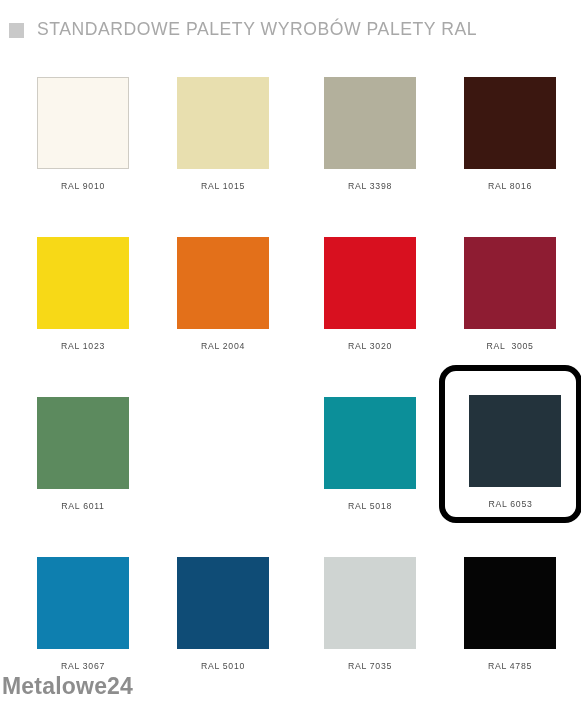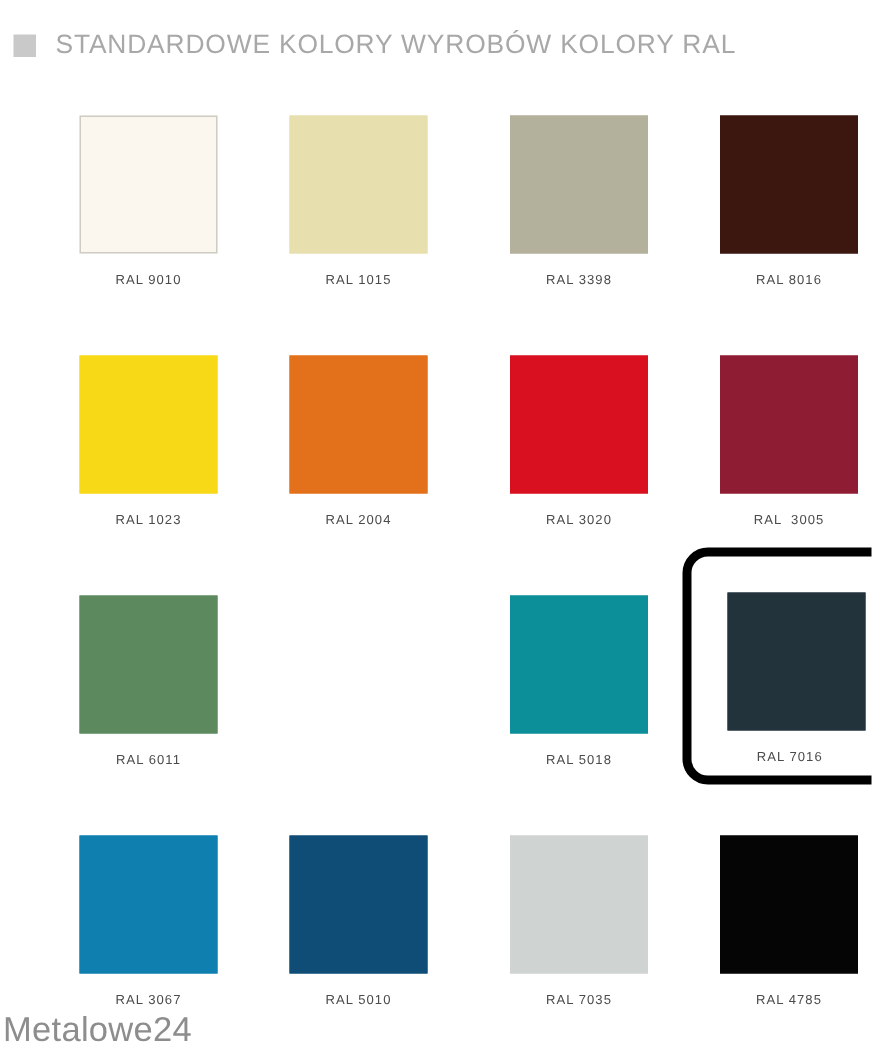--- a/index.html
+++ b/index.html
@@ -40,21 +40,21 @@
     font-size: 17.6px;
     letter-spacing: 0.55px;
     color: #a8a8a8;
     font-weight: 400;
     white-space: nowrap;
   }
 
   
   #palette {
     position: absolute;
-    left: 16px;
+    left: 0;
     top: 58px;
     width: 538px;
   }
   .palette-row {
     position: relative;
     height: 160px;
   }
   .swatch-cell {
     position: absolute;
     top: 0;
@@ -102,31 +102,31 @@
     padding-top: 24px;
   }
 
   
   #watermark {
     position: absolute;
     left: 2px;
     top: 673px;
     font-size: 23px;
     color: #8d8d8d;
-    font-weight: 400;
+    font-weight: 700;
     letter-spacing: 0.2px;
     white-space: nowrap;
   }
 </style>
 </head>
 <body>
 
 <div id="header">
   <div id="header-icon"></div>
-  <div id="header-title">STANDARDOWE KOLORY WYROBÓW KOLORY RAL</div>
+  <div id="header-title">STANDARDOWE PALETY WYROBÓW PALETY RAL</div>
 </div>
 
 <div id="palette">
     <div class="palette-row">
       <div class="swatch-cell col0">
         <div class="swatch-inner">
           <div class="swatch-chip" title="RAL 9010" style="background: rgb(251, 247, 238); border: 1px solid rgb(207, 204, 196);"></div>
           <div class="swatch-label">RAL 9010</div>
         </div>
       </div>
@@ -184,21 +184,21 @@
       </div>
       <div class="swatch-cell col2">
         <div class="swatch-inner">
           <div class="swatch-chip" title="RAL 5018" style="background: rgb(12, 143, 153); border: 1px solid rgb(12, 143, 153);"></div>
           <div class="swatch-label">RAL 5018</div>
         </div>
       </div>
       <div class="swatch-cell col3 selected">
         <div class="swatch-inner">
           <div class="swatch-chip" title="RAL 7016" style="background: rgb(35, 51, 60); border: 1px solid rgb(35, 51, 60);"></div>
-          <div class="swatch-label">RAL 7016</div>
+          <div class="swatch-label">RAL 6053</div>
         </div>
       </div>
     </div>
     <div class="palette-row">
       <div class="swatch-cell col0">
         <div class="swatch-inner">
           <div class="swatch-chip" title="RAL 5012" style="background: rgb(14, 127, 175); border: 1px solid rgb(14, 127, 175);"></div>
           <div class="swatch-label">RAL 3067</div>
         </div>
       </div>

